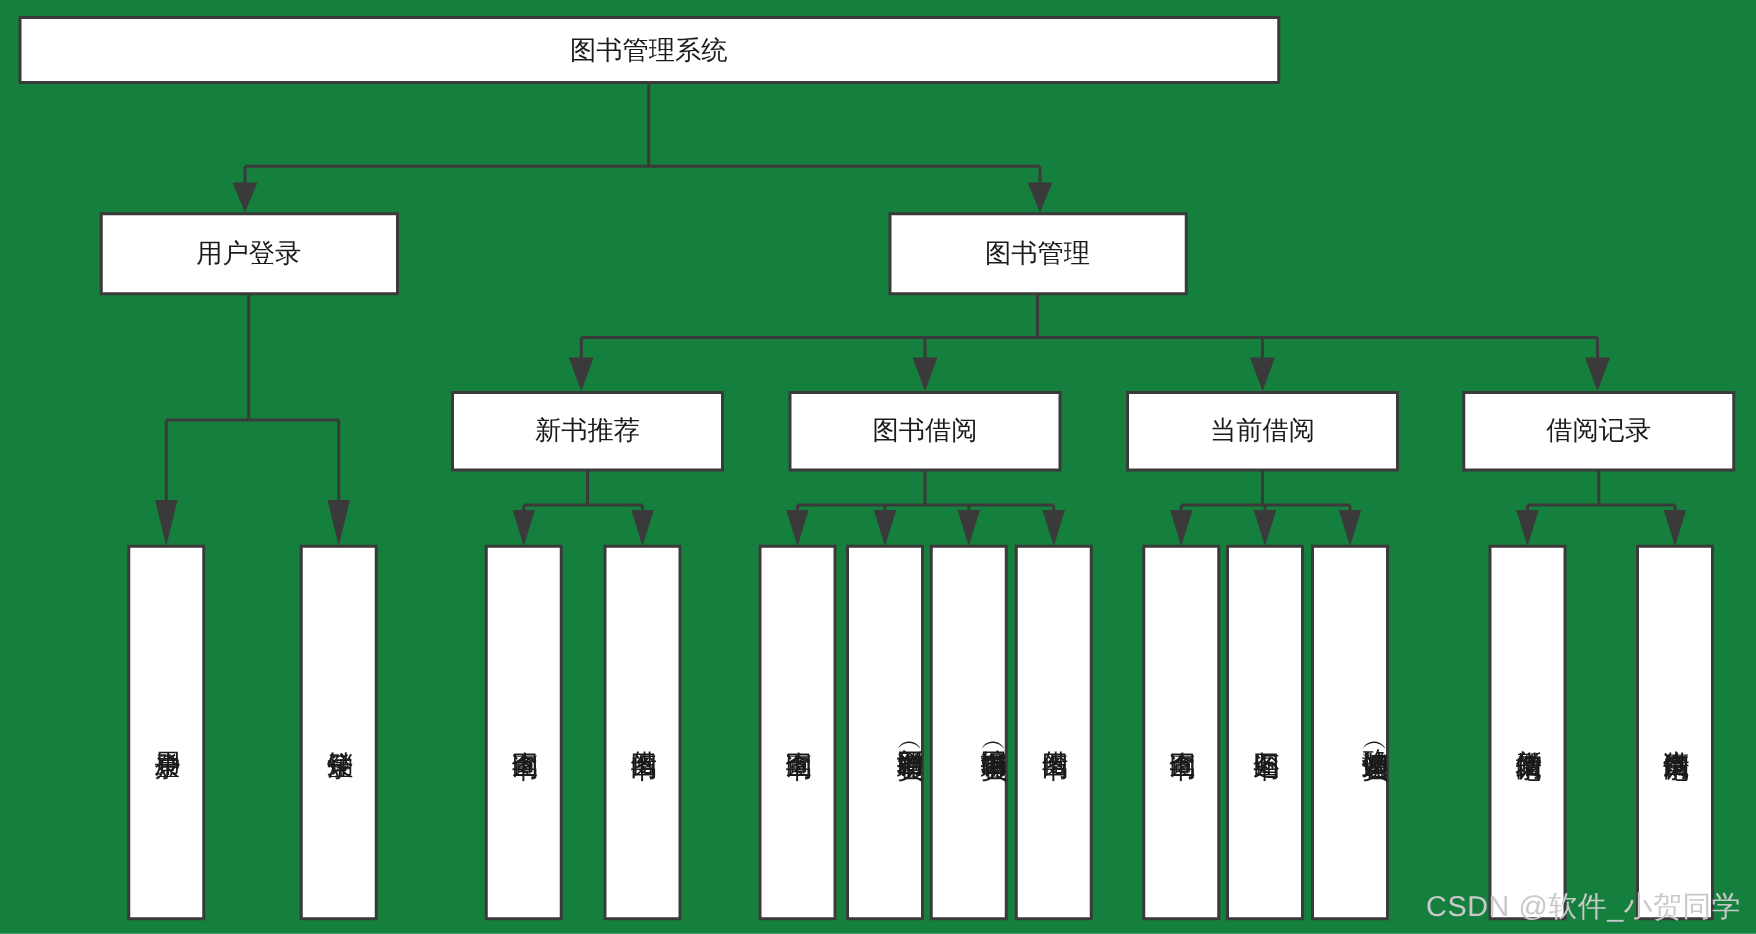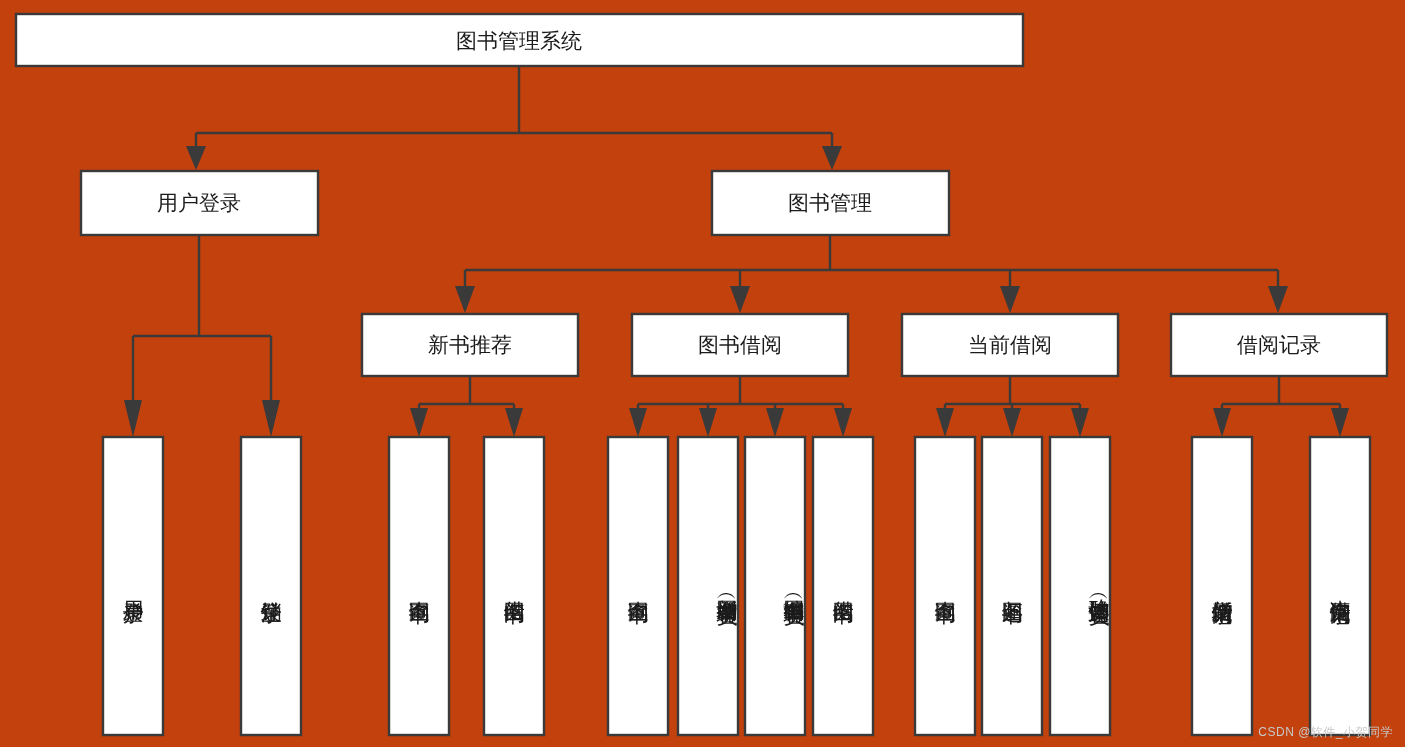--- a/index.html
+++ b/index.html
@@ -10,21 +10,21 @@
   body {
     width: 1405px;
     height: 747px;
     font-family: "Liberation Sans", "DejaVu Sans", sans-serif;
     overflow: hidden;
   }
   #diagram-root {
     position: relative;
     width: 1405px;
     height: 747px;
-    background: #c2410c;
+    background: #15803d;
   }
   svg#tree-svg {
     position: absolute;
     top: 0;
     left: 0;
     width: 1405px;
     height: 747px;
   }
   .node-box {
     fill: #ffffff;
@@ -59,21 +59,21 @@
     text-orientation: upright;
     letter-spacing: 1px;
     white-space: nowrap;
     user-select: none;
   }
   .watermark {
     position: absolute;
     right: 12px;
     bottom: 6px;
     font-family: "Liberation Sans", "DejaVu Sans", sans-serif;
-    font-size: 12px;
+    font-size: 23px;
     color: #c9c9c9;
     letter-spacing: 0.5px;
     white-space: nowrap;
     user-select: none;
   }
 </style>
 </head>
 <body>
 
 <div id="diagram-root">

